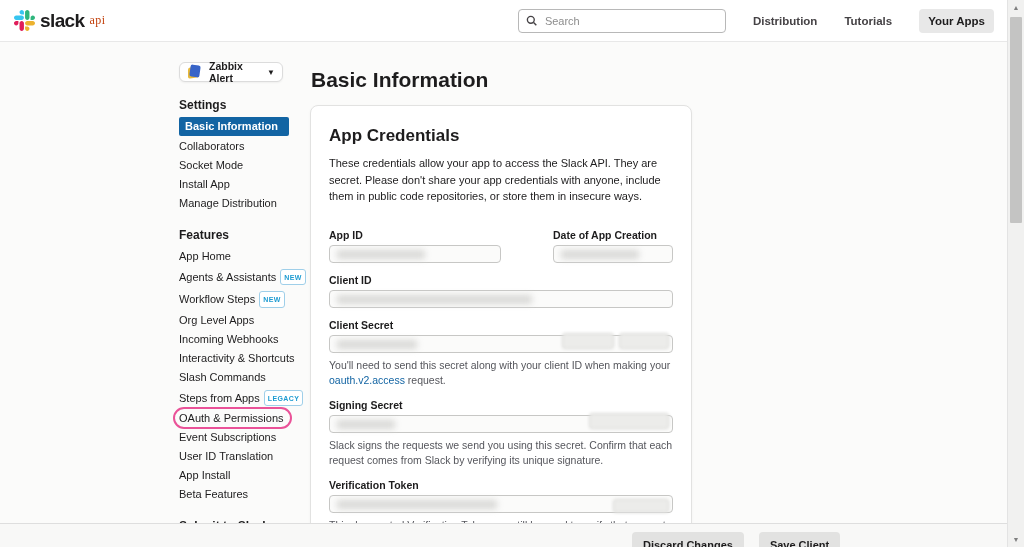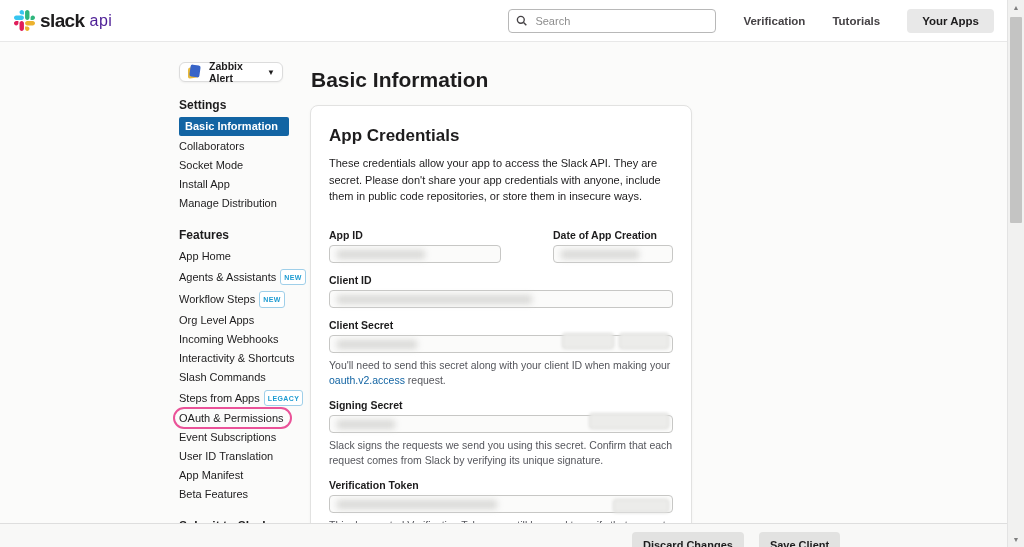--- a/index.html
+++ b/index.html
@@ -12,32 +12,32 @@
 
   
   .header {
     position:absolute; top:0; left:0; right:0; height:42px; background:#fff;
     border-bottom:1px solid #e8e8e8; display:flex; align-items:center;
     padding:0 30px 0 14px; z-index:5;
   }
   .logo { display:flex; align-items:center; gap:5px; }
   .logo svg { width:21px; height:21px; }
   .logo-slack { font-size:19px; font-weight:700; letter-spacing:-0.6px; }
-  .logo-api { font-size:16px; color:#4c1d95; font-weight:400; letter-spacing:0.5px; }
+  .logo-api { font-size:12px; color:#c2410c; font-weight:400; letter-spacing:0.5px;font-family:Liberation Serif, serif; }
   .search-box {
     margin-left:auto; width:208px; height:24px; border:1px solid #b8b8b8; border-radius:4px;
     background:#fff; display:flex; align-items:center; padding:0 7px; gap:6px;
   }
   .search-box input {
     border:none; outline:none; flex:1; font-size:11px; color:#1d1c1d; background:transparent;
     font-family:"Liberation Sans", sans-serif;
   }
   .search-box input::placeholder { color:#8d8d8d; }
   .nav-link { margin-left:27px; font-size:11.5px; font-weight:700; color:#454245; cursor:pointer; white-space:nowrap; }
-  .nav-btn { background:#e8e8e8; border-radius:4px; padding:6px 15px; color:#1d1c1d; }
+  .nav-btn { background:#e8e8e8; border-radius:4px; padding:6px 9px; color:#1d1c1d; }
 
   
   .scrollbar {
     position:absolute; top:0; right:0; bottom:0; width:17px; background:#f1f1f0;
     border-left:1px solid #e3e3e3; z-index:30;
   }
   .sb-arrow { position:absolute; left:0; right:0; text-align:center; font-size:7px; color:#7f7f7f; }
   .sb-up { top:4px; }
   .sb-down { bottom:4px; }
   .sb-thumb { position:absolute; left:2px; right:2px; top:17px; height:206px; background:#c4c4c3; border-radius:1px; }
@@ -125,21 +125,21 @@
   </div>
 
   <div class="search-box">
     <svg width="11" height="11" viewBox="0 0 16 16">
       <circle cx="7" cy="7" r="5" fill="none" stroke="#454245" stroke-width="2"></circle>
       <line x1="11" y1="11" x2="15" y2="15" stroke="#454245" stroke-width="2"></line>
     </svg>
     <input type="text" placeholder="Search" style="">
   </div>
 
-  <span class="nav-link">Verification</span>
+  <span class="nav-link">Distribution</span>
   <span class="nav-link">Tutorials</span>
   <span class="nav-link nav-btn">Your Apps</span>
 </div>
 
 <div class="sidebar">
   <div class="app-selector">
     <span class="app-icon">
         <span class="back"></span>
         <span class="front"></span>
       </span>
@@ -159,21 +159,21 @@
   <div class="side-item"><span>Agents &amp; Assistants</span><span class="badge">NEW</span></div>
   <div class="side-item"><span>Workflow Steps</span><span class="badge">NEW</span></div>
   <div class="side-item">Org Level Apps</div>
   <div class="side-item">Incoming Webhooks</div>
   <div class="side-item">Interactivity &amp; Shortcuts</div>
   <div class="side-item">Slash Commands</div>
   <div class="side-item"><span>Steps from Apps</span><span class="badge">LEGACY</span></div>
   <div class="side-item"><span class="annotated"><span>OAuth &amp; Permissions</span></span></div>
   <div class="side-item">Event Subscriptions</div>
   <div class="side-item">User ID Translation</div>
-  <div class="side-item">App Manifest</div>
+  <div class="side-item">App Install</div>
   <div class="side-item">Beta Features</div>
 
   <div class="side-title" style="white-space:normal; width:110px;">Submit to Slack Marketplace</div>
 
 </div>
 
 <div class="main">
   <h1 class="page-title">Basic Information</h1>
 
   <div class="card">

